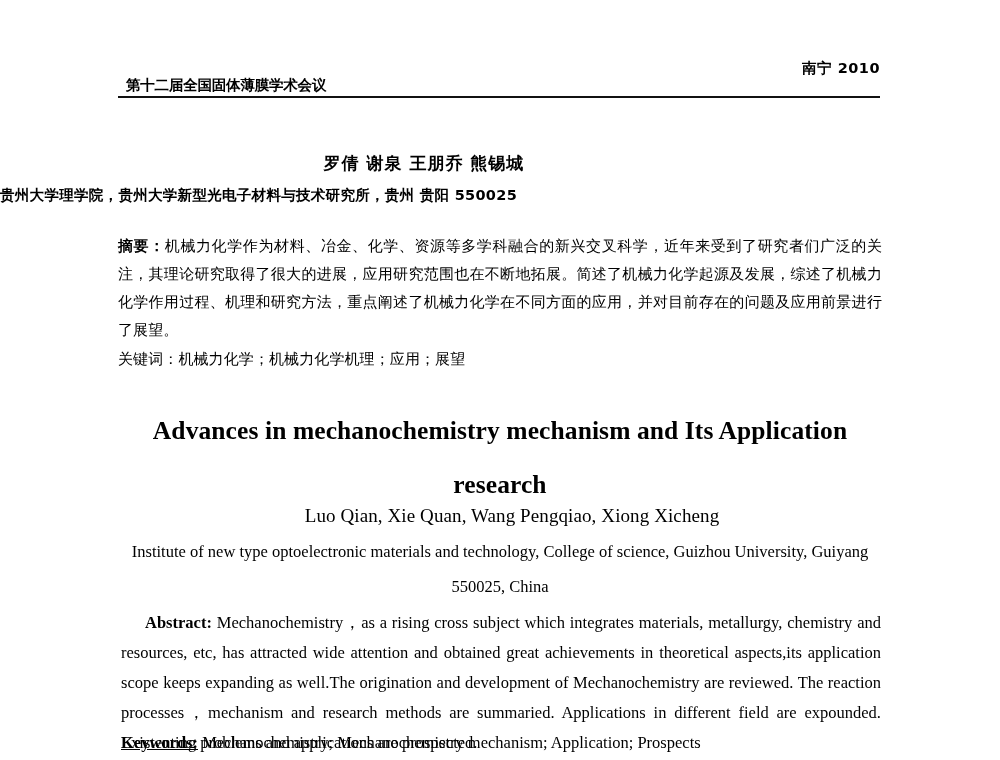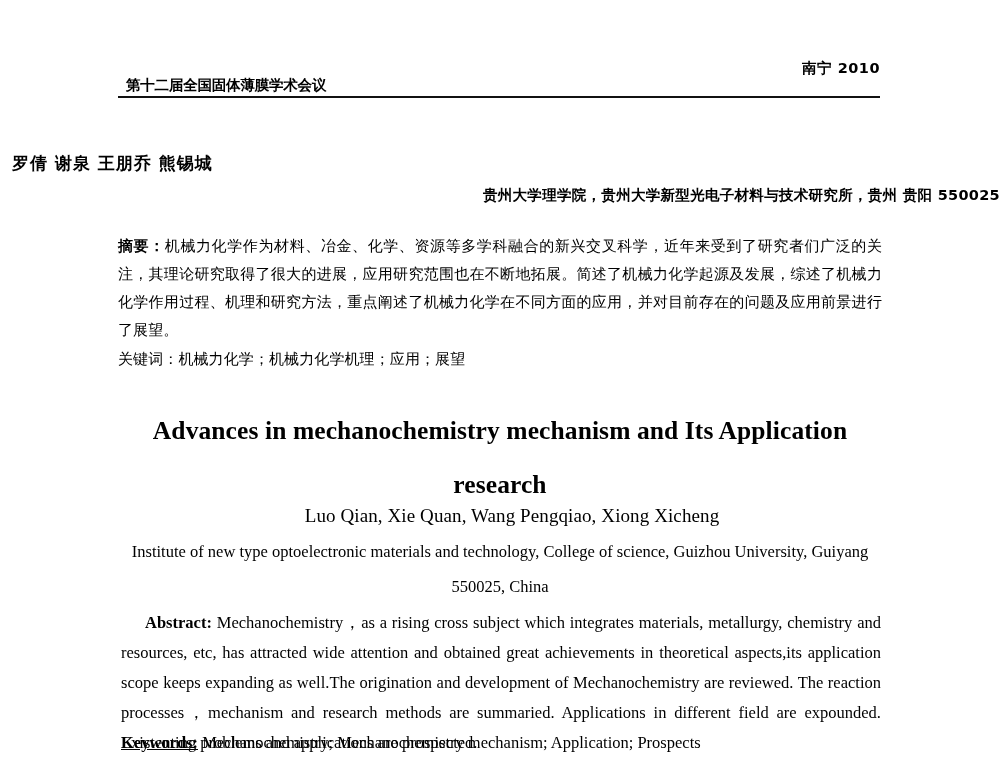--- a/index.html
+++ b/index.html
@@ -67,32 +67,32 @@
     font-family: "DejaVu Sans", sans-serif;
     font-weight: bold;
     font-size: 25px;
     letter-spacing: 1.5px;
   }
   .cn-authors {
     position: absolute;
     left: 0;
     top: 152px;
     width: 848px;
+    text-align: center;
     font-family: "DejaVu Sans", sans-serif;
     font-weight: bold;
     font-size: 17px;
     letter-spacing: 1px;
-    margin-left: 12px;
   }
   .cn-affil {
     position: absolute;
     left: 0;
     top: 186px;
     width: 1000px;
-    text-align: right;
+    text-align: left;
     font-family: "DejaVu Sans", sans-serif;
     font-weight: bold;
     font-size: 14.5px;
     letter-spacing: 0.3px;
   }
 
   .cn-abstract {
     position: absolute;
     left: 118px;
     top: 232px;

